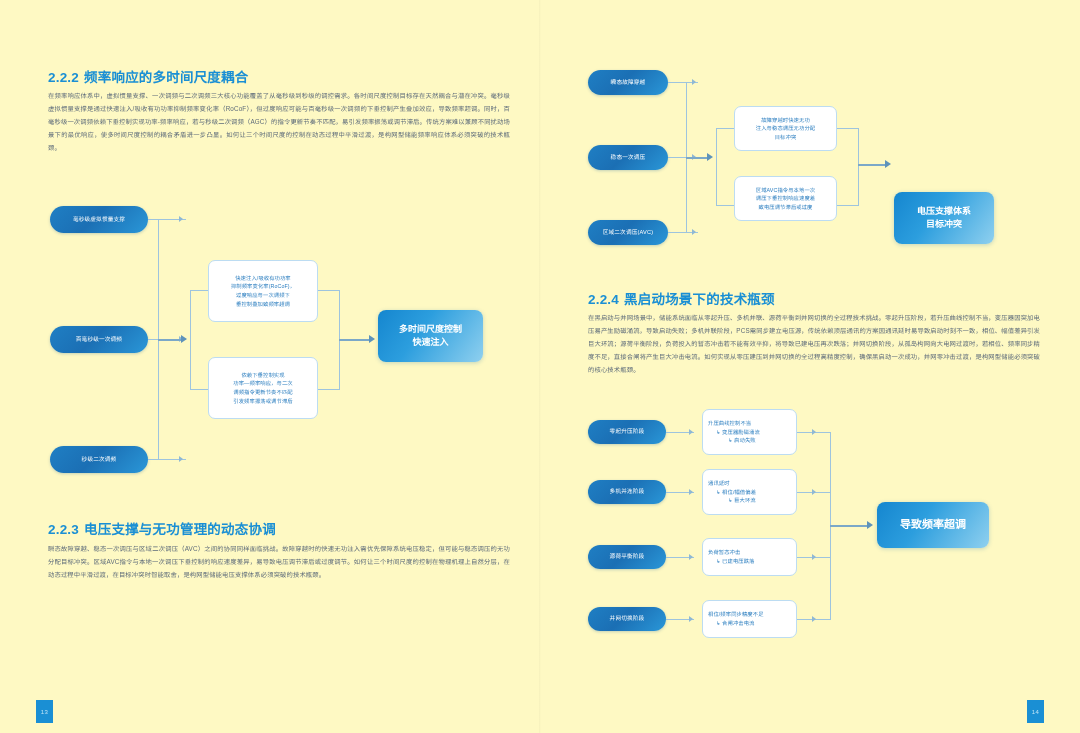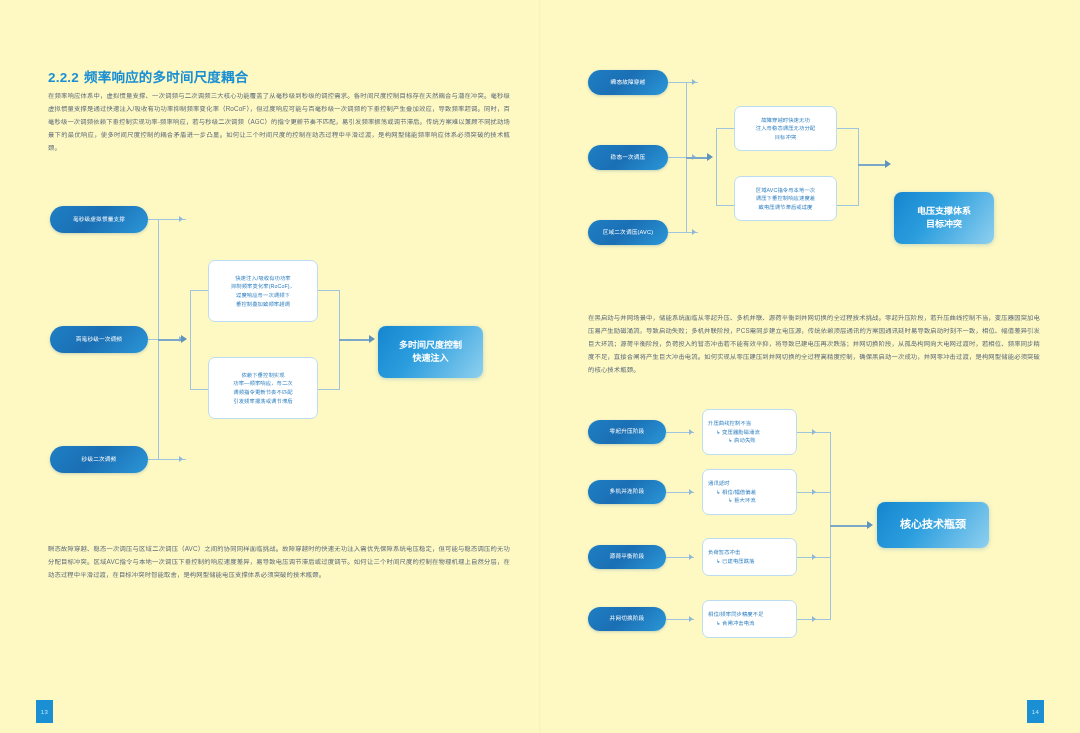--- a/index.html
+++ b/index.html
@@ -221,28 +221,33 @@
         </div>
       </div>
 
       <div class="ln h" style="left:318px; top:290px; width:22px;"></div>
       <div class="ln h" style="left:318px; top:389px; width:22px;"></div>
       <div class="ln v" style="left:339px; top:290px; height:100px;"></div>
 
       <div class="ln h thick" style="left:339px; top:339px; width:33px; height:1.5px;"></div>
       <div class="arrowhead big" style="left:369px; top:335px;"></div>
 
-      <div class="resultbox" style="left:378px; top:326px; width:105px; height:52px; font-size:9px;">
+      <div class="resultbox" style="left:378px; top:310px; width:105px; height:52px; font-size:9px;">
         <div>
           <span>多时间尺度控制</span><br>
           <span>快速注入</span>
         </div>
       </div>
     </div>
 
+    <div class="abs" style="left:48px; top:518px; width:460px;">
+      <h2 class="sec-title">
+        <span class="num">2.2.3</span><span>电压支撑与无功管理的动态协调</span>
+      </h2>
+    </div>
 
     <p class="body abs" style="left:48px; top:543px; width:462px;">瞬态故障穿越、稳态一次调压与区域二次调压（AVC）之间的协同同样面临挑战。故障穿越时的快速无功注入需优先保障系统电压稳定，但可能与稳态调压的无功分配目标冲突。区域AVC指令与本地一次调压下垂控制的响应速度差异，易导致电压调节滞后或过度调节。如何让三个时间尺度的控制在物理机理上自然分层，在动态过程中平滑过渡，在目标冲突时智能取舍，是构网型储能电压支撑体系必须突破的技术瓶颈。</p>
 
     <div class="pagenum left">13</div>
   </div>
 
   <div class="page page-right">
 
     <div class="chart" style="left:0; top:0; width:540px; height:280px;">
 
@@ -296,20 +301,25 @@
       <div class="arrowhead big" style="left:345px; top:160px;"></div>
 
       <div class="resultbox" style="left:354px; top:156px; width:100px; height:52px; font-size:9px;margin-top:36px;">
         <div>
           <span>电压支撑体系</span><br>
           <span>目标冲突</span>
         </div>
       </div>
     </div>
 
+    <div class="abs" style="left:48px; top:288px; width:450px;">
+      <h2 class="sec-title">
+        <span class="num">2.2.4</span><span>黑启动场景下的技术瓶颈</span>
+      </h2>
+    </div>
 
     <p class="body abs" style="left:48px; top:312px; width:452px;">在黑启动与并网场景中，储能系统面临从零起升压、多机并联、源荷平衡到并网切换的全过程技术挑战。零起升压阶段，若升压曲线控制不当，变压器因突加电压易产生励磁涌流，导致启动失败；多机并联阶段，PCS需同步建立电压源，传统依赖顶层通讯的方案因通讯延时易导致启动时刻不一致，相位、幅值差异引发巨大环流；源荷平衡阶段，负荷投入的暂态冲击若不能有效平抑，将导致已建电压再次跌落；并网切换阶段，从孤岛构网向大电网过渡时，若相位、频率同步精度不足，直接合闸将产生巨大冲击电流。如何实现从零压建压到并网切换的全过程高精度控制，确保黑启动一次成功，并网零冲击过渡，是构网型储能必须突破的核心技术瓶颈。</p>
 
     <div class="chart" style="left:0; top:400px; width:540px; height:260px;">
 
       <div class="pill" style="left:48px; top:20px; width:78px; height:24px;">
         <span>零起升压阶段</span>
       </div>
       <div class="ln h" style="left:126px; top:32px; width:28px;"></div>
       <div class="arrowhead" style="left:149px; top:29px;"></div>
@@ -366,21 +376,21 @@
       <div class="ln h" style="left:257px; top:219px; width:33px;"></div>
       <div class="arrowhead" style="left:272px; top:216px;"></div>
 
       <div class="ln v" style="left:290px; top:32px; height:188px;"></div>
 
       <div class="ln h thick" style="left:290px; top:125px; width:40px; height:1.5px;"></div>
       <div class="arrowhead big" style="left:327px; top:121px;"></div>
 
       <div class="resultbox" style="left:337px; top:102px; width:112px; height:46px; font-size:11px;">
         <div>
-          <span>核心技术瓶颈</span>
+          <span>导致频率超调</span>
         </div>
       </div>
     </div>
 
     <div class="pagenum right">14</div>
   </div>
 
   <div class="gutter"></div>
 </div>
 

